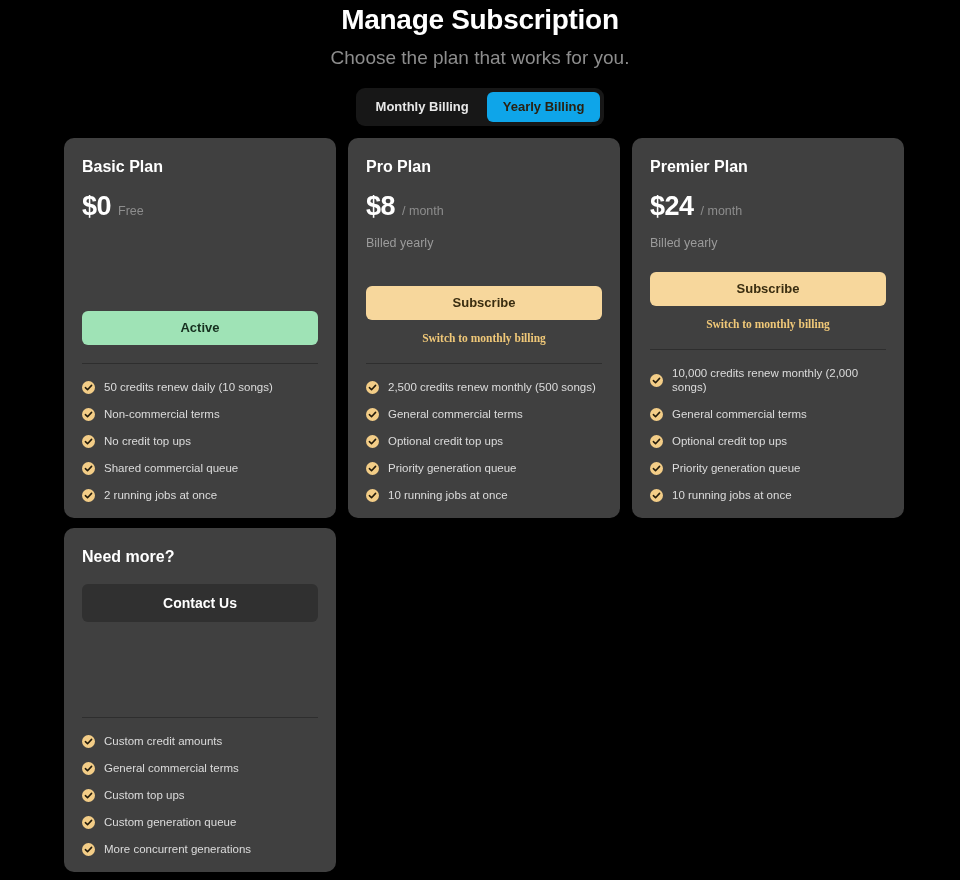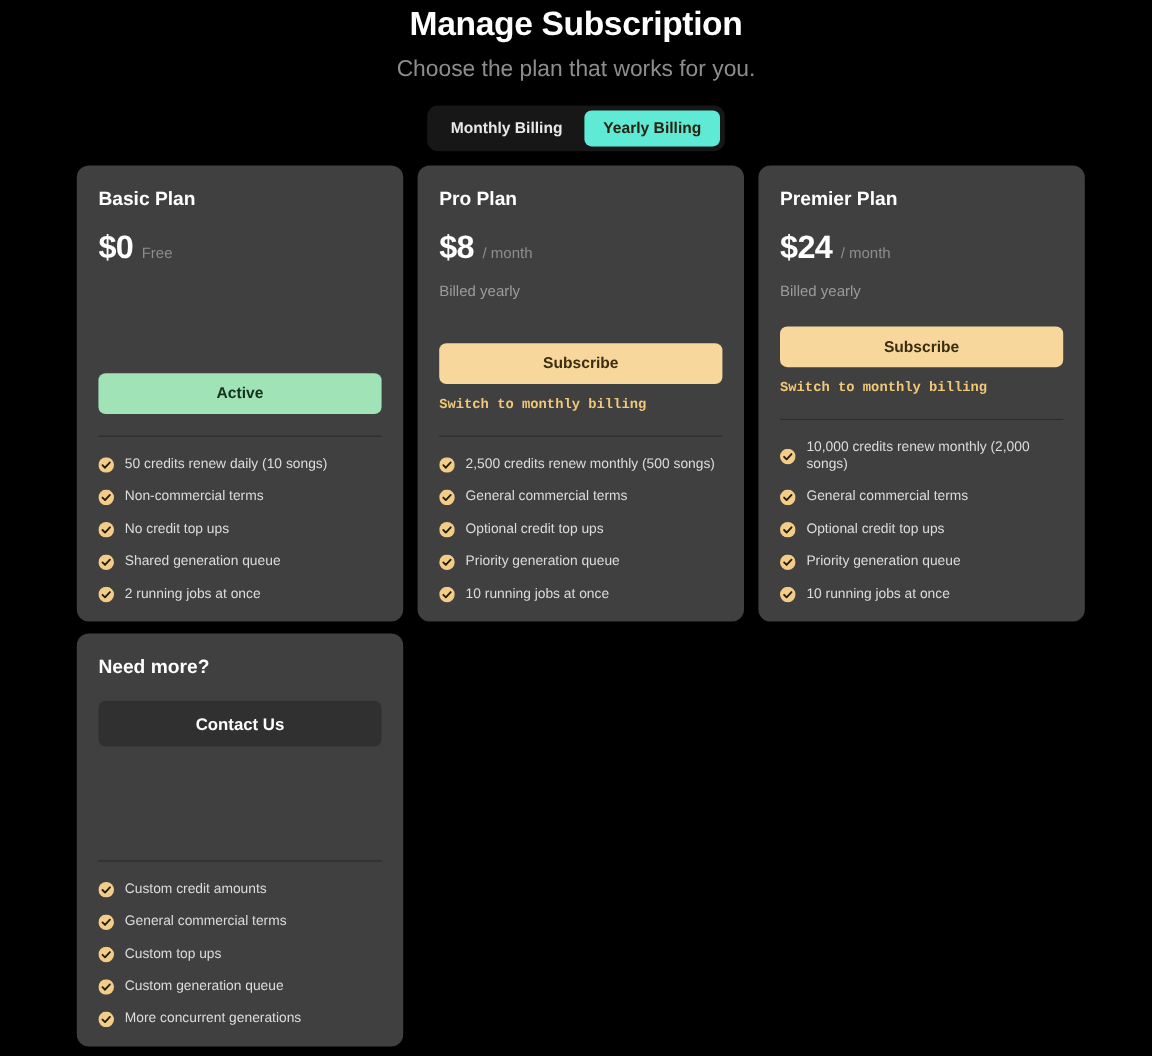--- a/index.html
+++ b/index.html
@@ -61,21 +61,21 @@
     border: none;
     cursor: pointer;
     font-family: "Liberation Sans", sans-serif;
     line-height: 16px;
   }
   .toggle-btn.inactive {
     background: transparent;
     color: #e8e8e8;
   }
   .toggle-btn.active {
-    background: #5eead4;
+    background: #0ea5e9;
     color: #2a2111;
   }
 
   
   .grid {
     position: absolute;
     left: 64px;
     top: 138px;
     width: 840px;
     display: grid;
@@ -155,29 +155,29 @@
   .cta-btn.contact {
     background: #303030;
     color: #ffffff;
     font-size: 14px;
     padding: 11px 0;
   }
 
   .switch-link {
     display: block;
     width: 100%;
-    text-align: left;
+    text-align: center;
     margin-top: 11px;
     font-size: 11.5px;
     font-weight: bold;
     color: #f0c878;
     background: none;
     border: none;
     cursor: pointer;
-    font-family: Liberation Mono, monospace;
+    font-family: Liberation Serif, serif;
     line-height: 14px;
   }
 
   .divider {
     height: 1px;
     background: #2e2e2e;
     margin-top: 18px;
   }
 
   .features {
@@ -268,21 +268,21 @@
               <circle cx="8" cy="8" r="8" fill="#f3cd87"></circle>
               <path d="M4.2 8.2 L6.8 10.8 L11.8 5.4" stroke="#241c0c" stroke-width="1.9" fill="none" stroke-linecap="round" stroke-linejoin="round"></path>
             </svg>
           <span class="feature-text">No credit top ups</span>
         </li>
         <li class="feature">
           <svg class="check-icon" viewBox="0 0 16 16">
               <circle cx="8" cy="8" r="8" fill="#f3cd87"></circle>
               <path d="M4.2 8.2 L6.8 10.8 L11.8 5.4" stroke="#241c0c" stroke-width="1.9" fill="none" stroke-linecap="round" stroke-linejoin="round"></path>
             </svg>
-          <span class="feature-text">Shared generation queue</span>
+          <span class="feature-text">Shared commercial queue</span>
         </li>
         <li class="feature">
           <svg class="check-icon" viewBox="0 0 16 16">
               <circle cx="8" cy="8" r="8" fill="#f3cd87"></circle>
               <path d="M4.2 8.2 L6.8 10.8 L11.8 5.4" stroke="#241c0c" stroke-width="1.9" fill="none" stroke-linecap="round" stroke-linejoin="round"></path>
             </svg>
           <span class="feature-text">2 running jobs at once</span>
         </li>
       </ul>
     </div>

